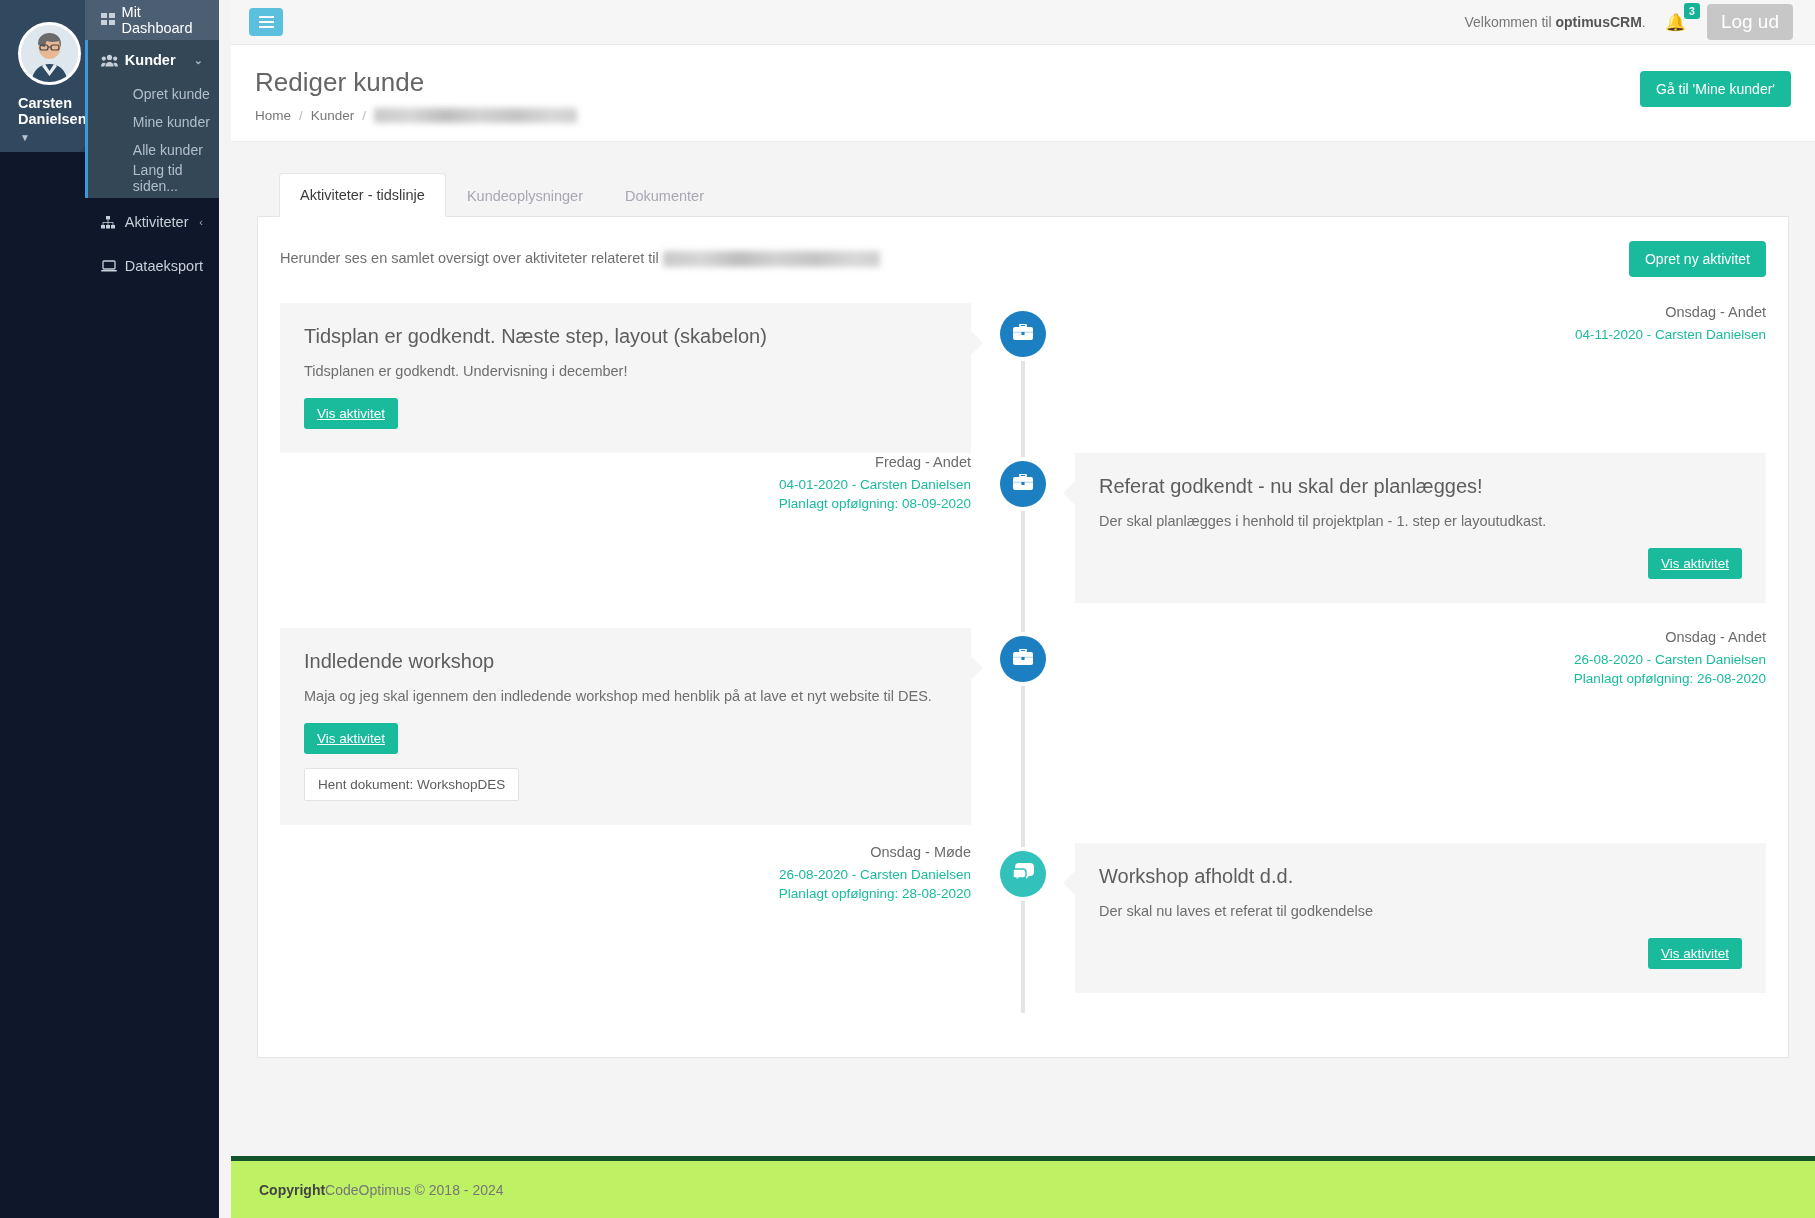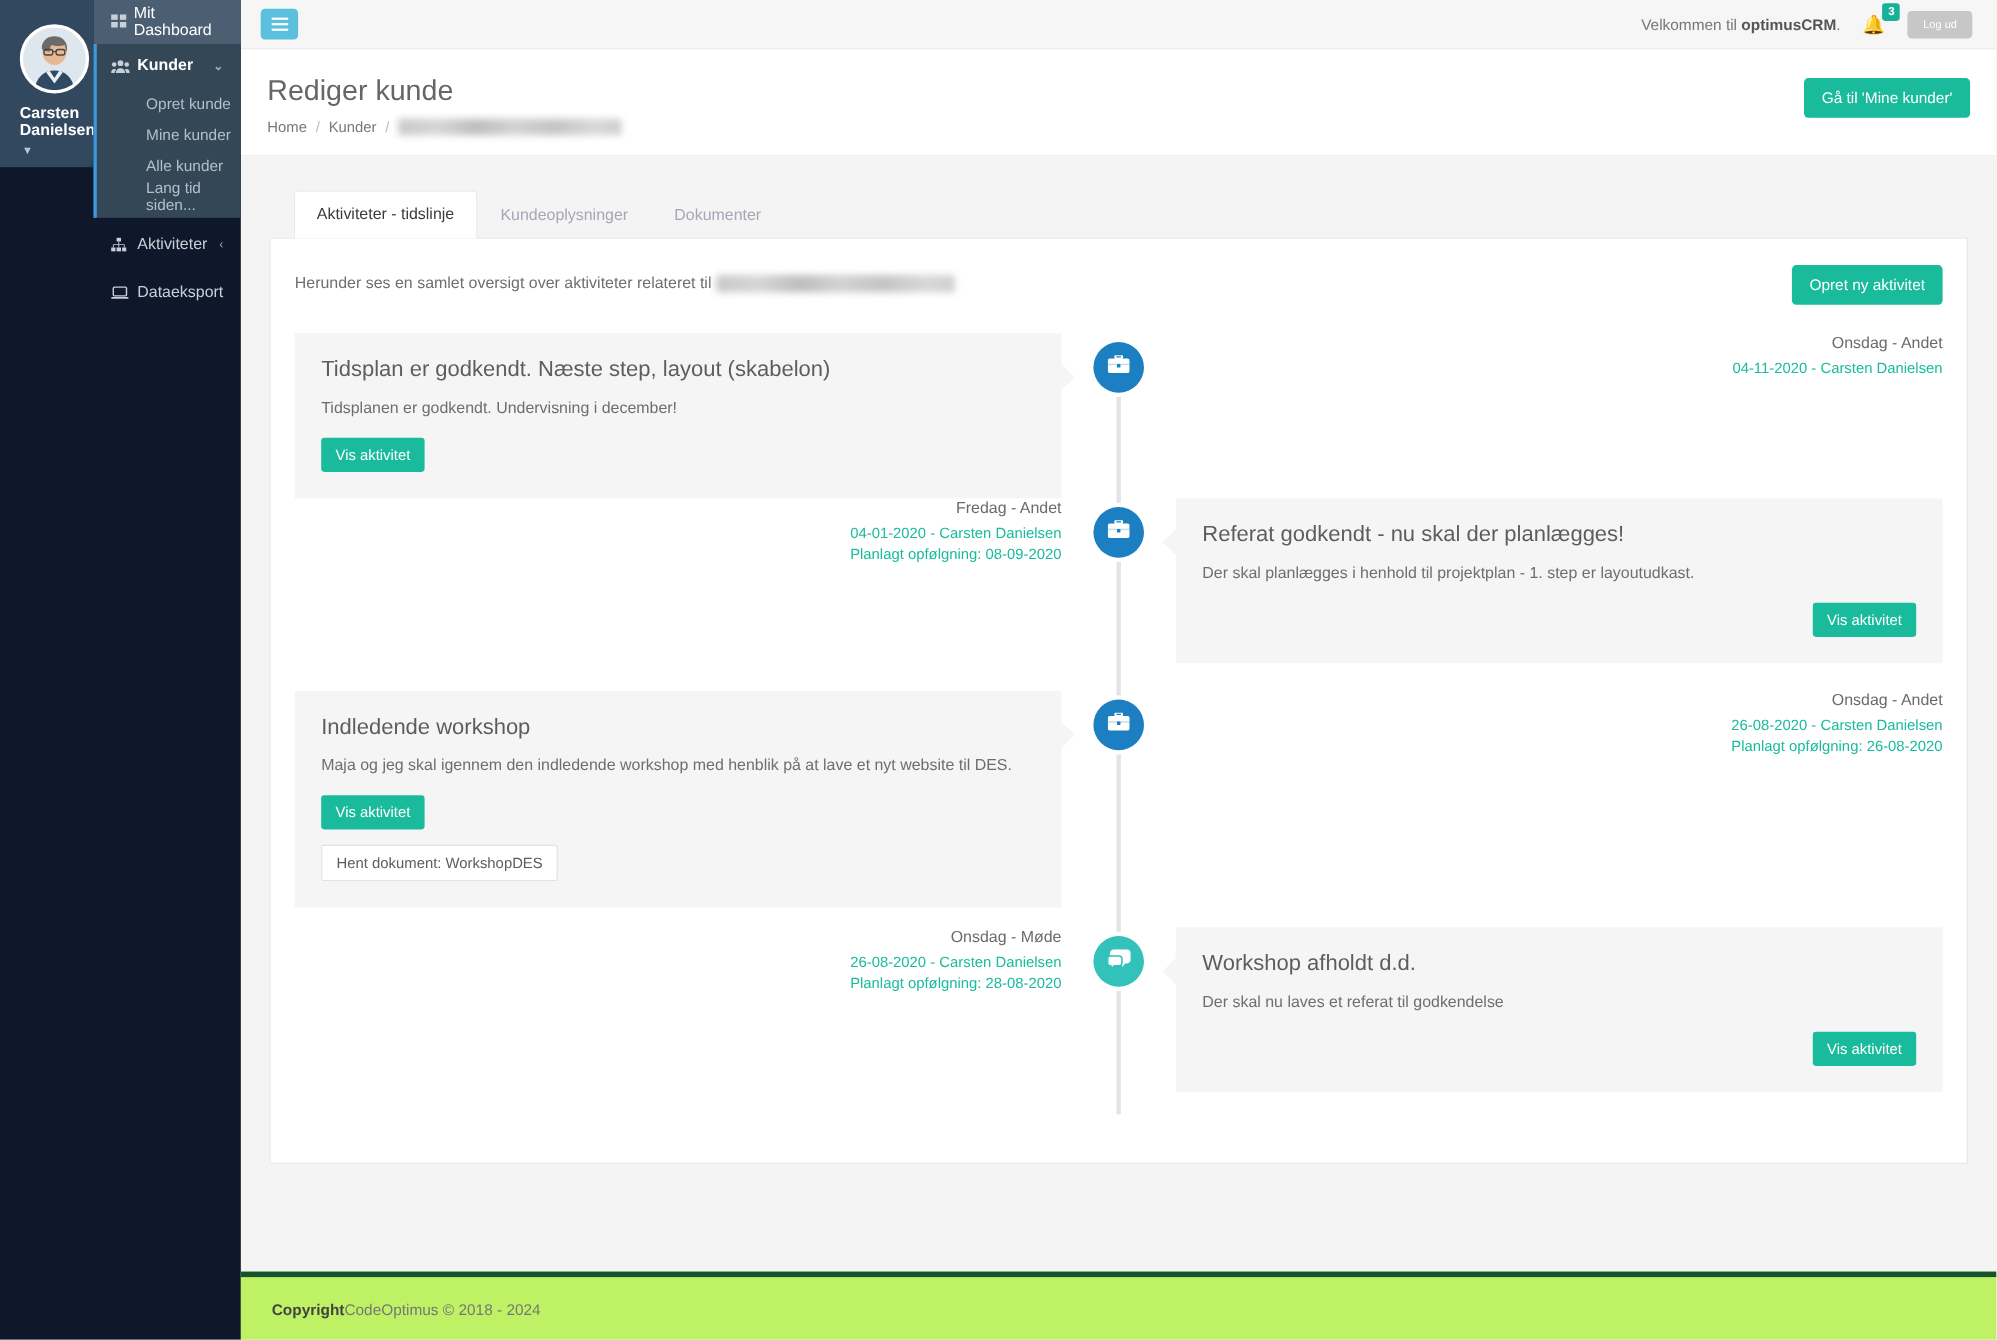--- a/index.html
+++ b/index.html
@@ -80,21 +80,21 @@
     width: 3px; background: #3c99dc;
   }
   .sub-item {
     height: 28px; display: flex; align-items: center;
     padding-left: 48px;
     color: #b3bfcb; font-size: 14px; cursor: pointer;
   }
   .nav-gap { height: 4px; }
 
   
-  .main { flex: 1; display: flex; flex-direction: column; background: #f4f4f4; }
+  .main { flex: 1; display: flex; flex-direction: column; background: #f4f4f4; margin-left: 12px; }
 
   .topbar {
     height: 45px; background: #f6f6f6;
     border-bottom: 1px solid #e8e8e8;
     display: flex; align-items: center;
     padding: 0 22px 0 18px;
   }
   .hamburger {
     width: 34px; height: 28px; border-radius: 4px;
     background: #5bc0de; color: #fff;
@@ -113,21 +113,21 @@
   .badge {
     position: absolute; top: -9px; right: -9px;
     background: #16b298; color: #fff;
     font-size: 10.5px; font-weight: bold;
     border-radius: 3px; min-width: 16px; height: 16px;
     display: flex; align-items: center; justify-content: center;
     padding: 0 4px;
   }
   .logout-btn {
     background: #c7c7c7; color: #fff; border: none;
-    font-size: 10px; border-radius: 4px;
+    font-size: 19px; border-radius: 4px;
     padding: 7px 14px; cursor: pointer;
     font-family: inherit;
   }
 
   .page-head {
     background: #fff; padding: 22px 24px 18px 24px;
     display: flex; align-items: flex-start;
     border-bottom: 1px solid #ededed;
   }
   .page-title { font-size: 26px; font-weight: normal; color: #666; }
@@ -201,21 +201,21 @@
 
   .card {
     background: #f5f5f5; position: relative;
     padding: 22px 24px 24px 24px;
   }
   .card h3 { font-size: 20px; font-weight: normal; color: #5d5d5d; margin-bottom: 13px; }
   .card p { font-size: 14.5px; color: #6e6e6e; line-height: 1.45; margin-bottom: 16px; }
   .card .btn-sm {
     background: #1abb9c; color: #fff; border: none;
     font-size: 13.5px; border-radius: 3px; padding: 8px 13px;
-    cursor: pointer; font-family: inherit;
+    cursor: pointer; font-family: inherit; text-decoration: underline;
   }
   .card.right-arrow:after {
     content: ""; position: absolute; right: -12px; top: 28px;
     border: 12px solid transparent; border-left-color: #f5f5f5; border-right: 0;
   }
   .card.left-arrow:after {
     content: ""; position: absolute; left: -12px; top: 28px;
     border: 12px solid transparent; border-right-color: #f5f5f5; border-left: 0;
   }
   .card .actions-right { text-align: right; }

